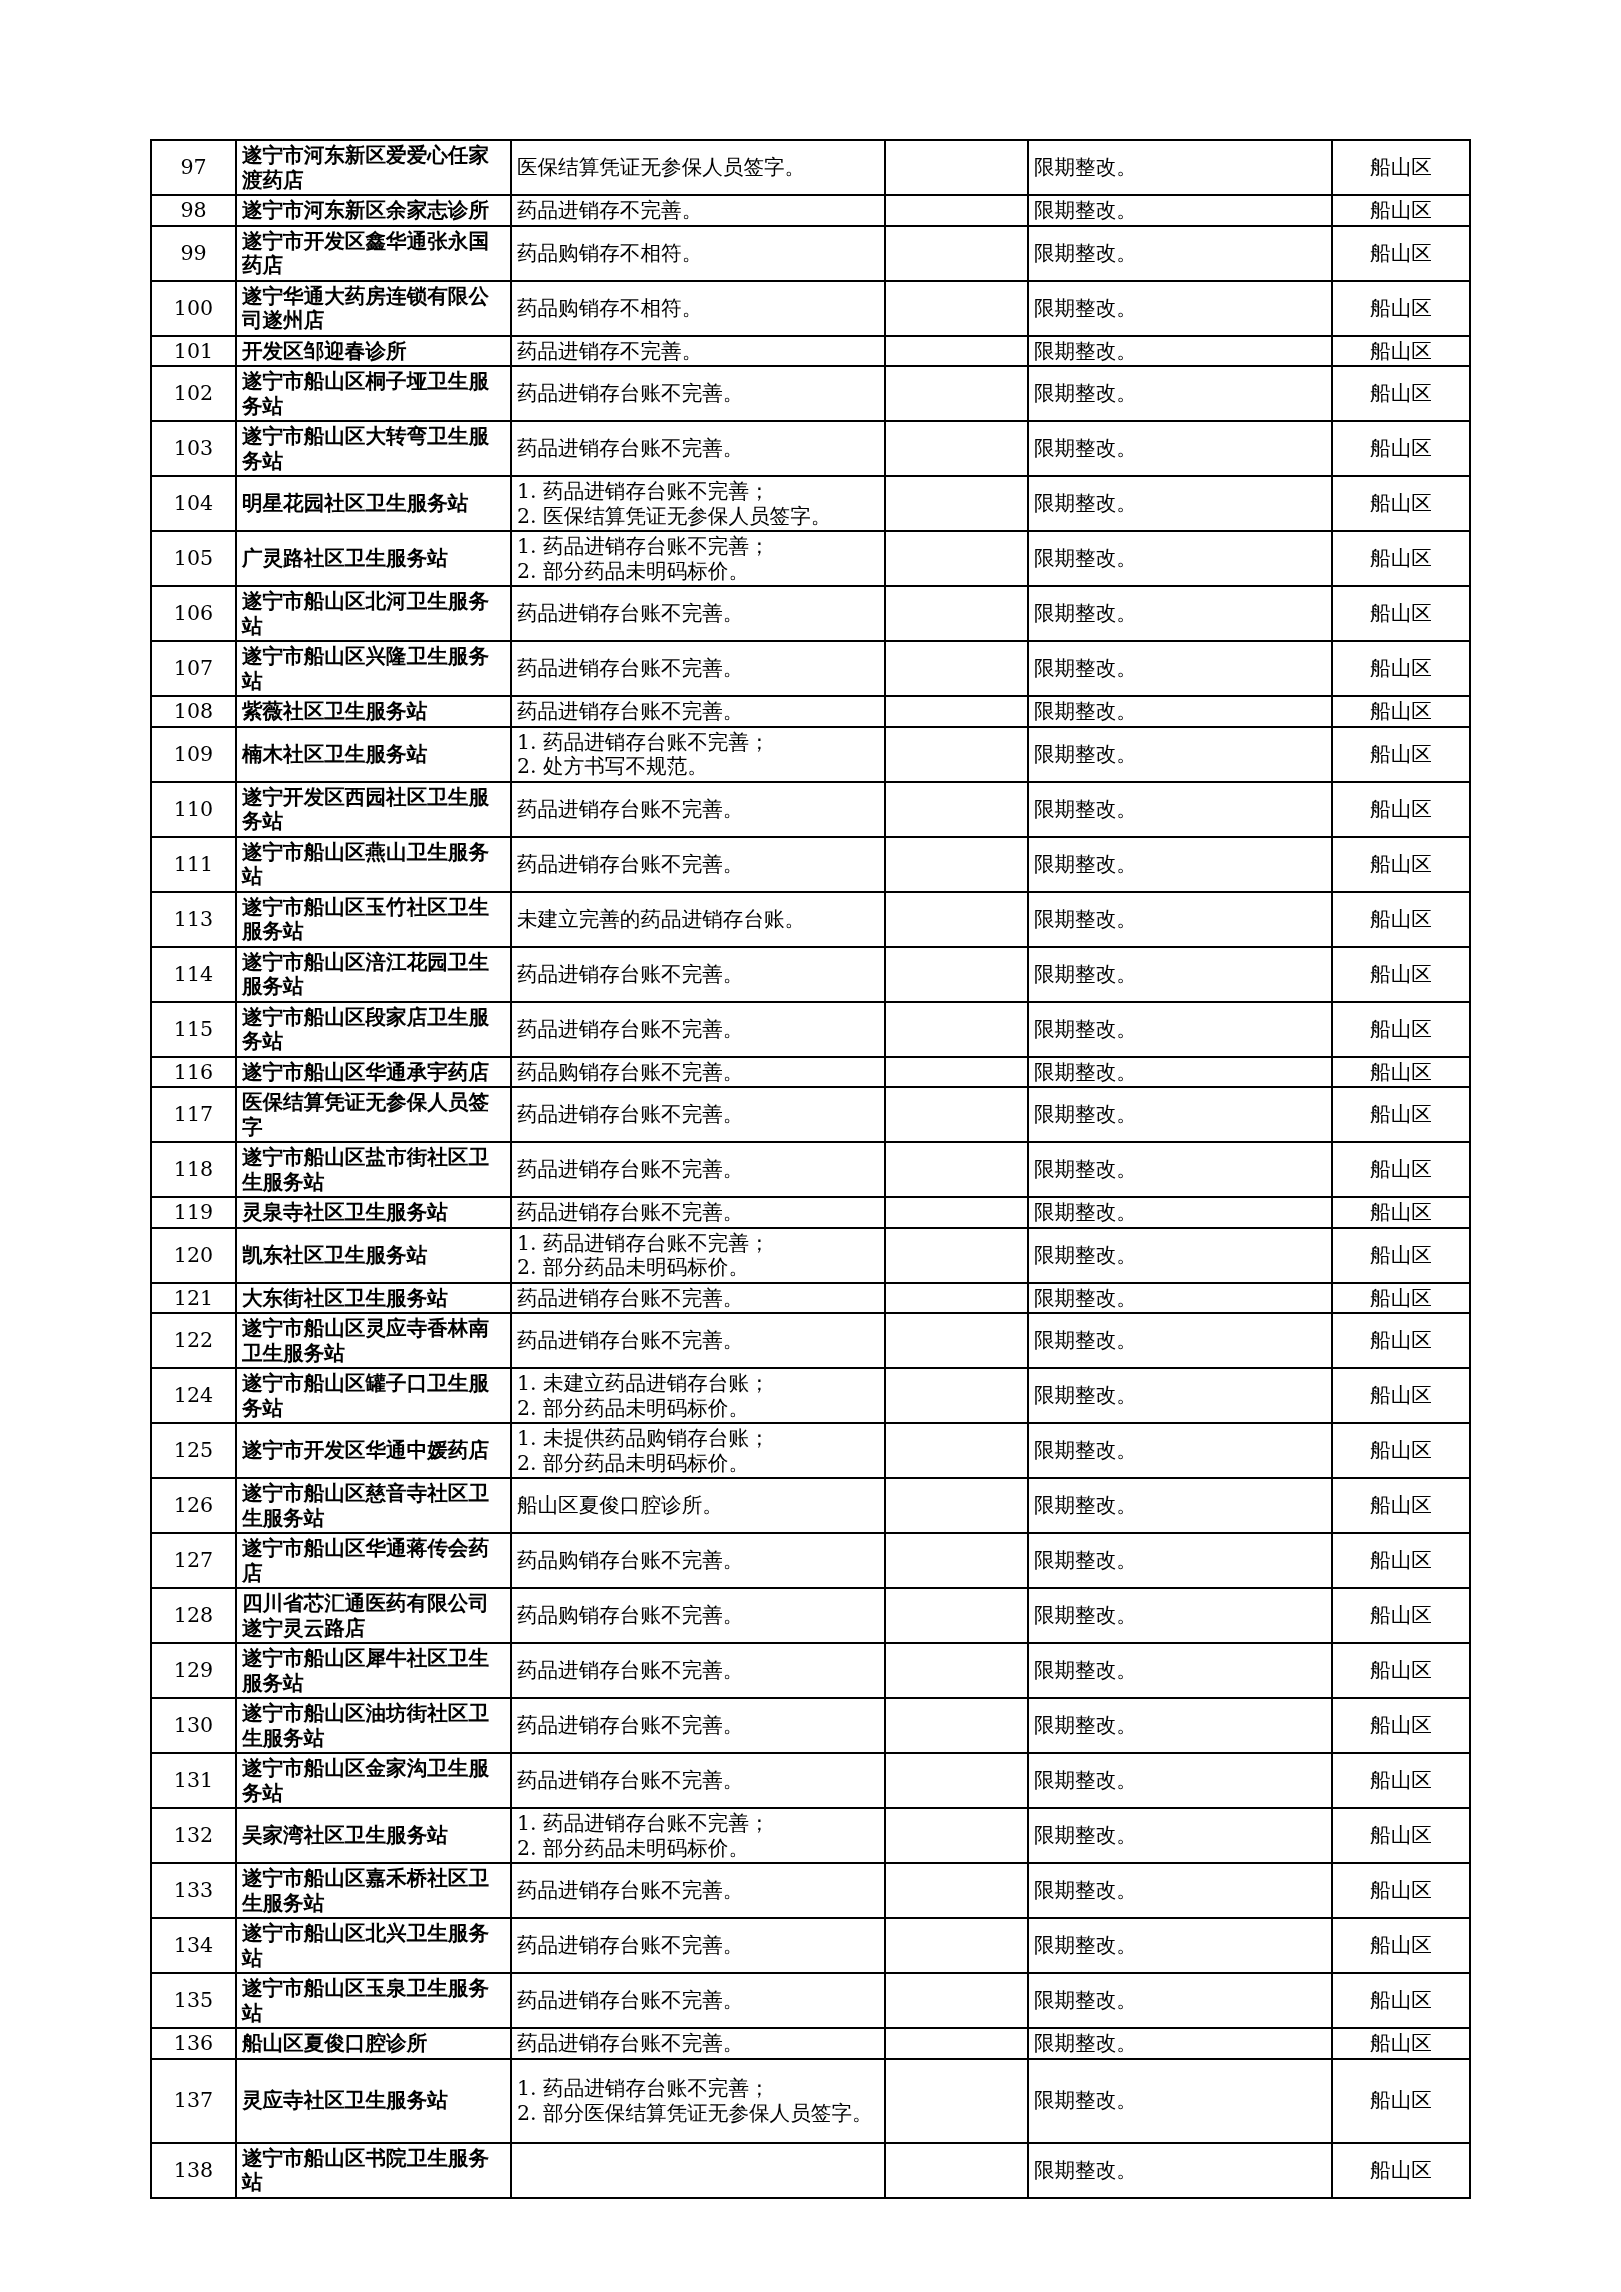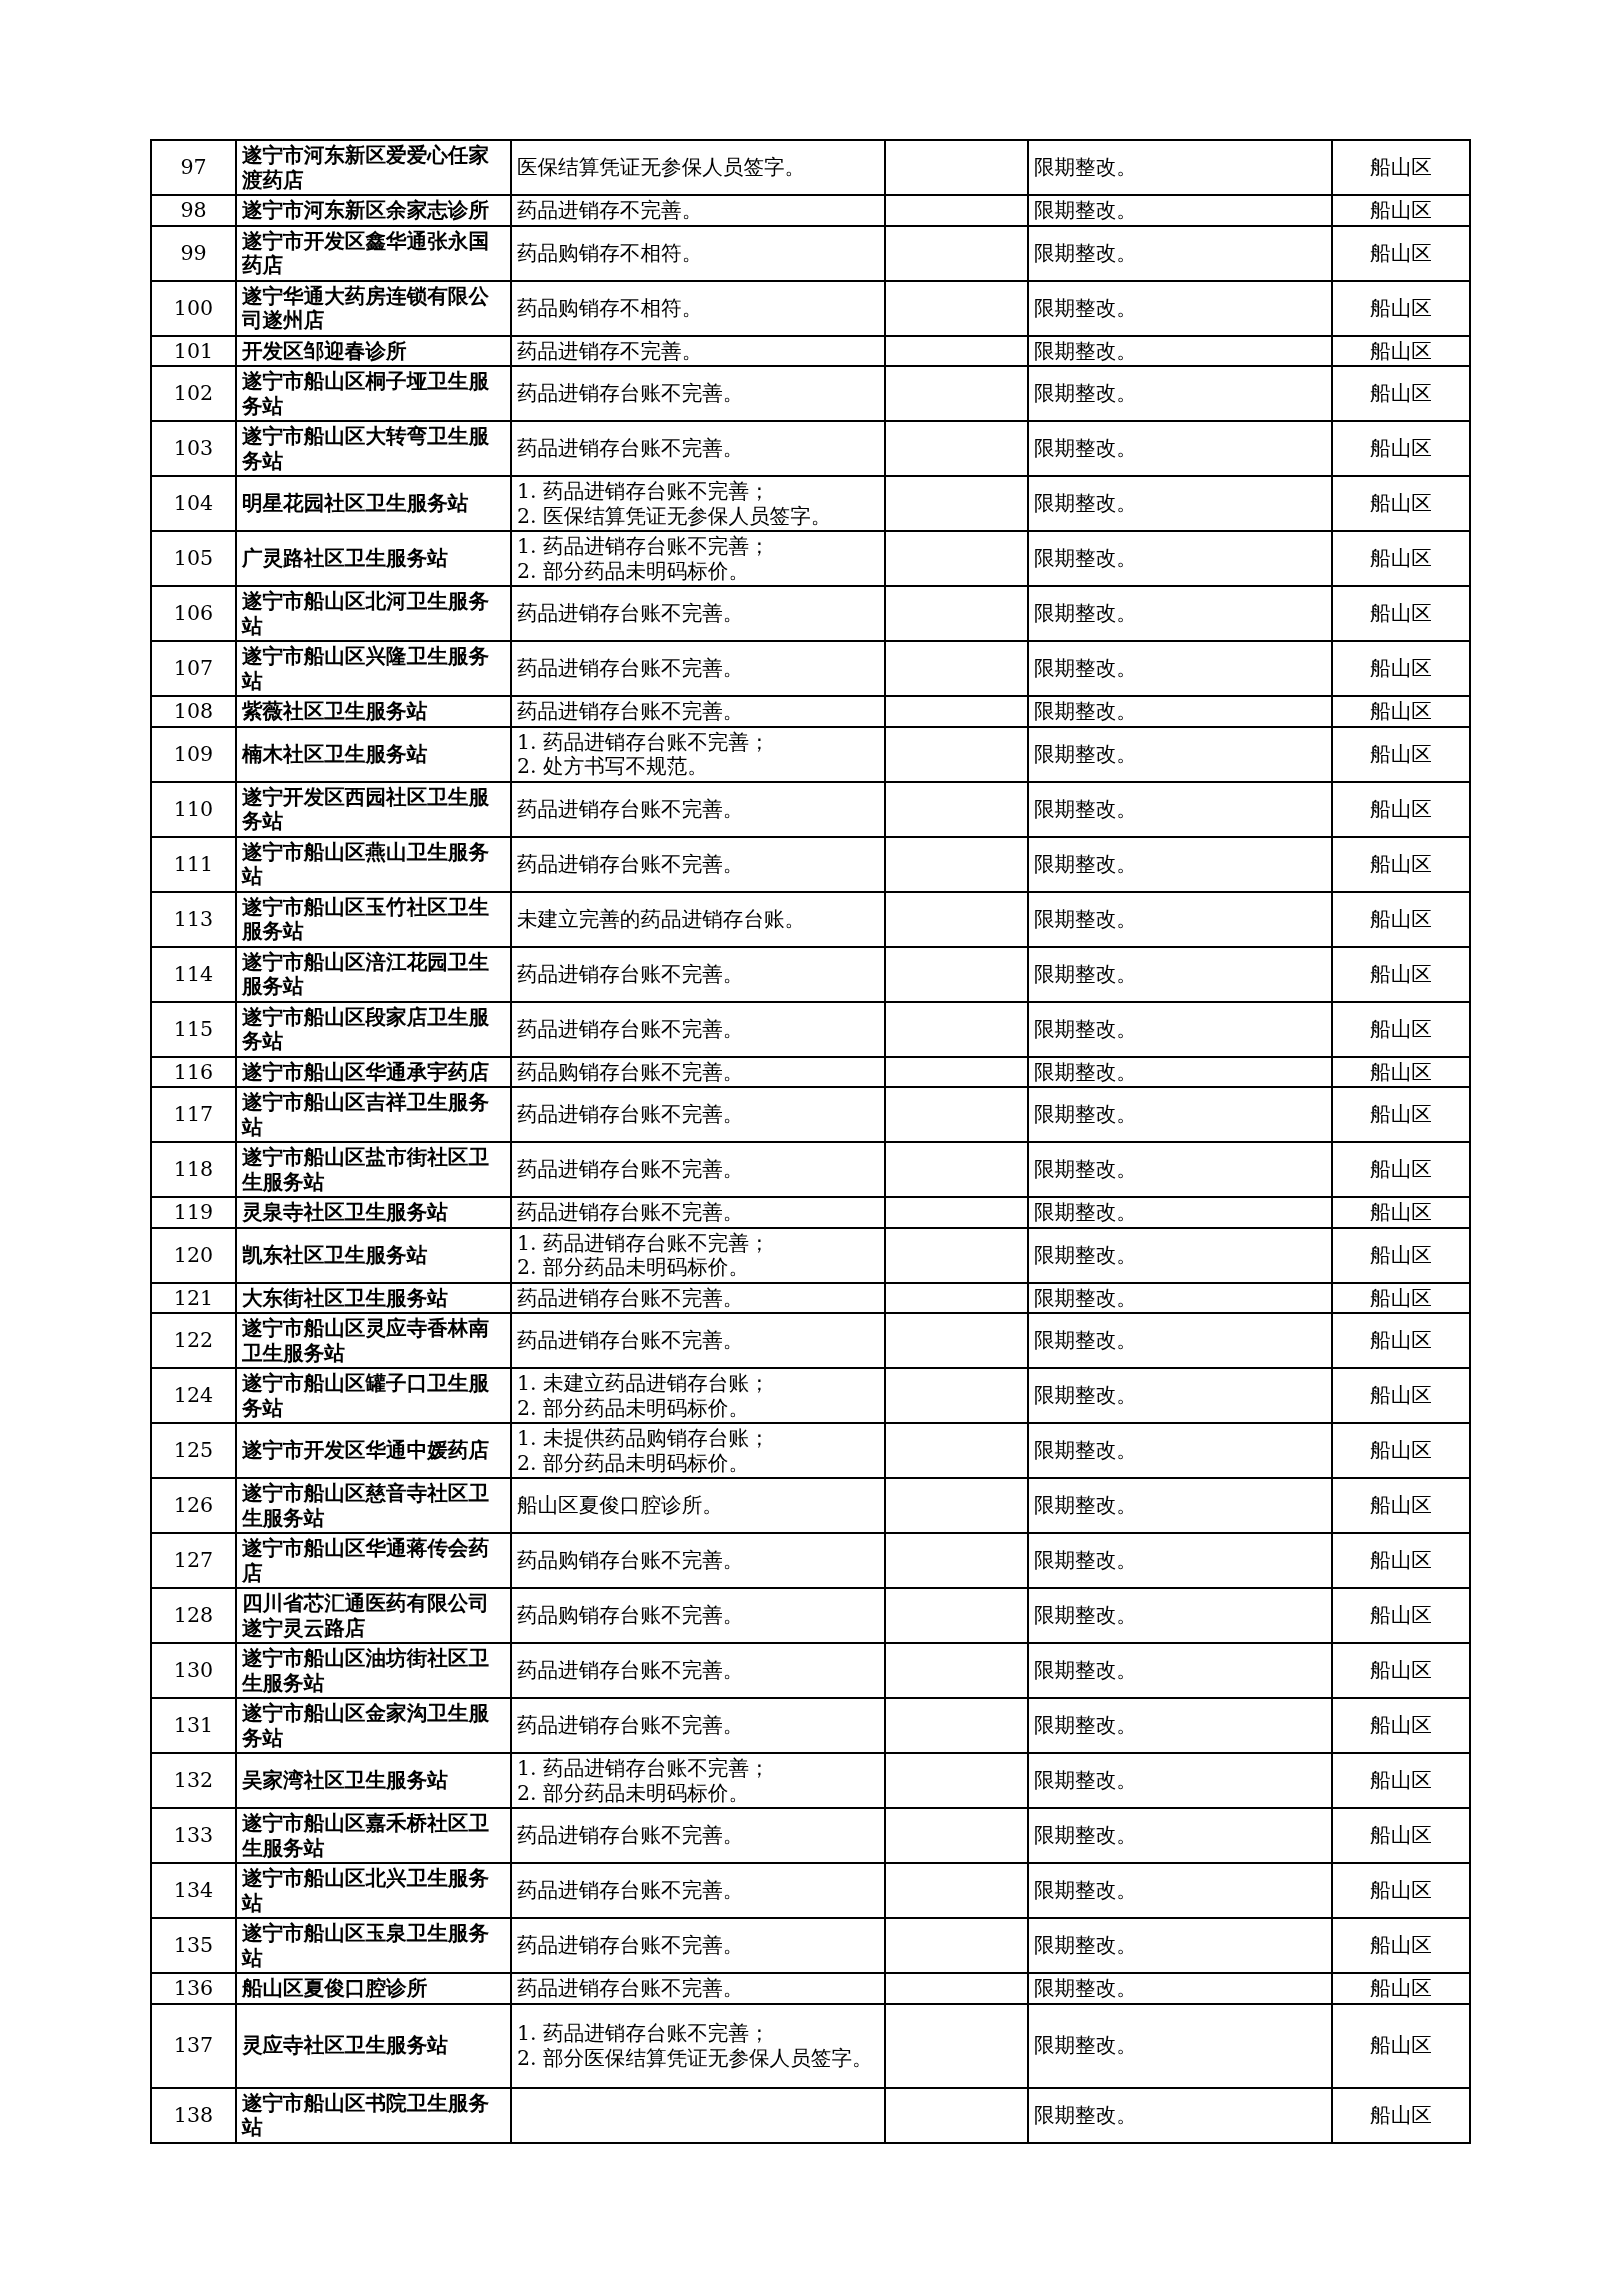--- a/index.html
+++ b/index.html
@@ -245,21 +245,21 @@
         <td class="col-name">遂宁市船山区华通承宇药店</td>
         <td class="col-issue">
           <div class="issue-line">药品购销存台账不完善。</div>
         </td>
         <td class="col-empty"></td>
         <td class="col-action">限期整改。</td>
         <td class="col-district">船山区</td>
       </tr>
       <tr>
         <td class="col-no">117</td>
-        <td class="col-name">遂宁市船山区吉祥卫生服务站</td>
+        <td class="col-name">医保结算凭证无参保人员签字</td>
         <td class="col-issue">
           <div class="issue-line">药品进销存台账不完善。</div>
         </td>
         <td class="col-empty"></td>
         <td class="col-action">限期整改。</td>
         <td class="col-district">船山区</td>
       </tr>
       <tr>
         <td class="col-no">118</td>
         <td class="col-name">遂宁市船山区盐市街社区卫生服务站</td>
@@ -351,20 +351,30 @@
         </td>
         <td class="col-empty"></td>
         <td class="col-action">限期整改。</td>
         <td class="col-district">船山区</td>
       </tr>
       <tr>
         <td class="col-no">128</td>
         <td class="col-name">四川省芯汇通医药有限公司遂宁灵云路店</td>
         <td class="col-issue">
           <div class="issue-line">药品购销存台账不完善。</div>
+        </td>
+        <td class="col-empty"></td>
+        <td class="col-action">限期整改。</td>
+        <td class="col-district">船山区</td>
+      </tr>
+      <tr>
+        <td class="col-no">129</td>
+        <td class="col-name">遂宁市船山区犀牛社区卫生服务站</td>
+        <td class="col-issue">
+          <div class="issue-line">药品进销存台账不完善。</div>
         </td>
         <td class="col-empty"></td>
         <td class="col-action">限期整改。</td>
         <td class="col-district">船山区</td>
       </tr>
       <tr>
         <td class="col-no">130</td>
         <td class="col-name">遂宁市船山区油坊街社区卫生服务站</td>
         <td class="col-issue">
           <div class="issue-line">药品进销存台账不完善。</div>

